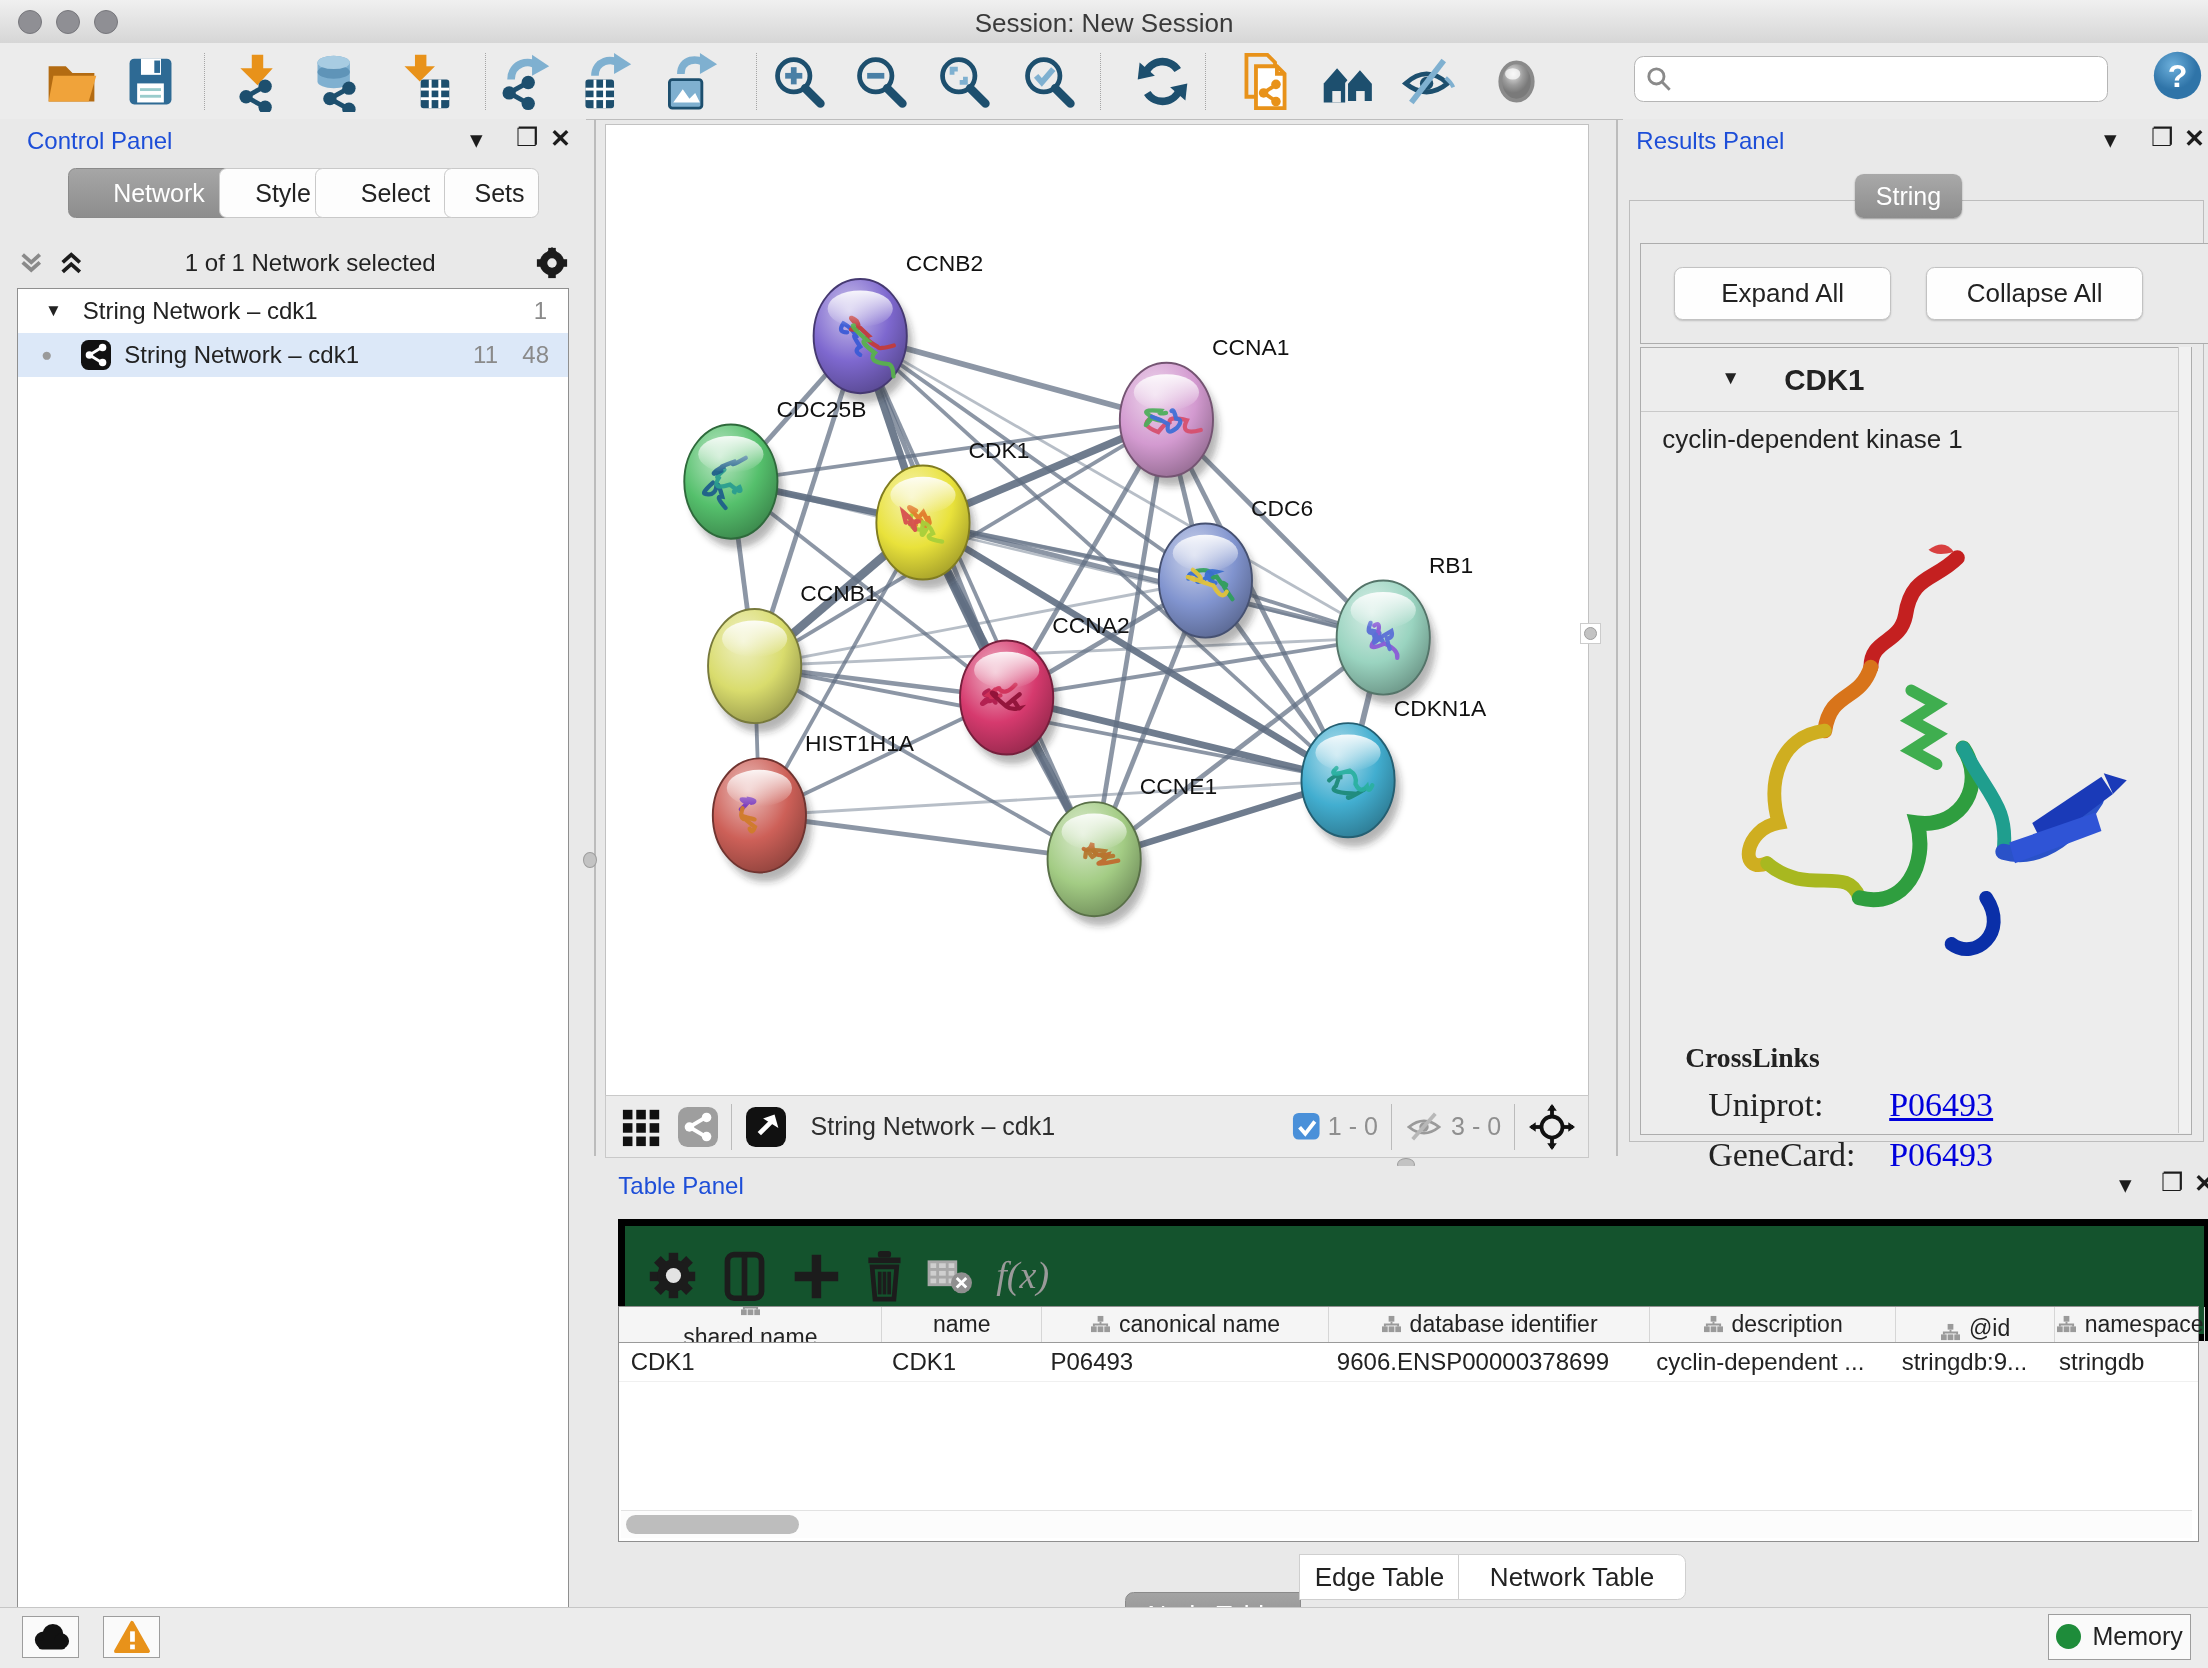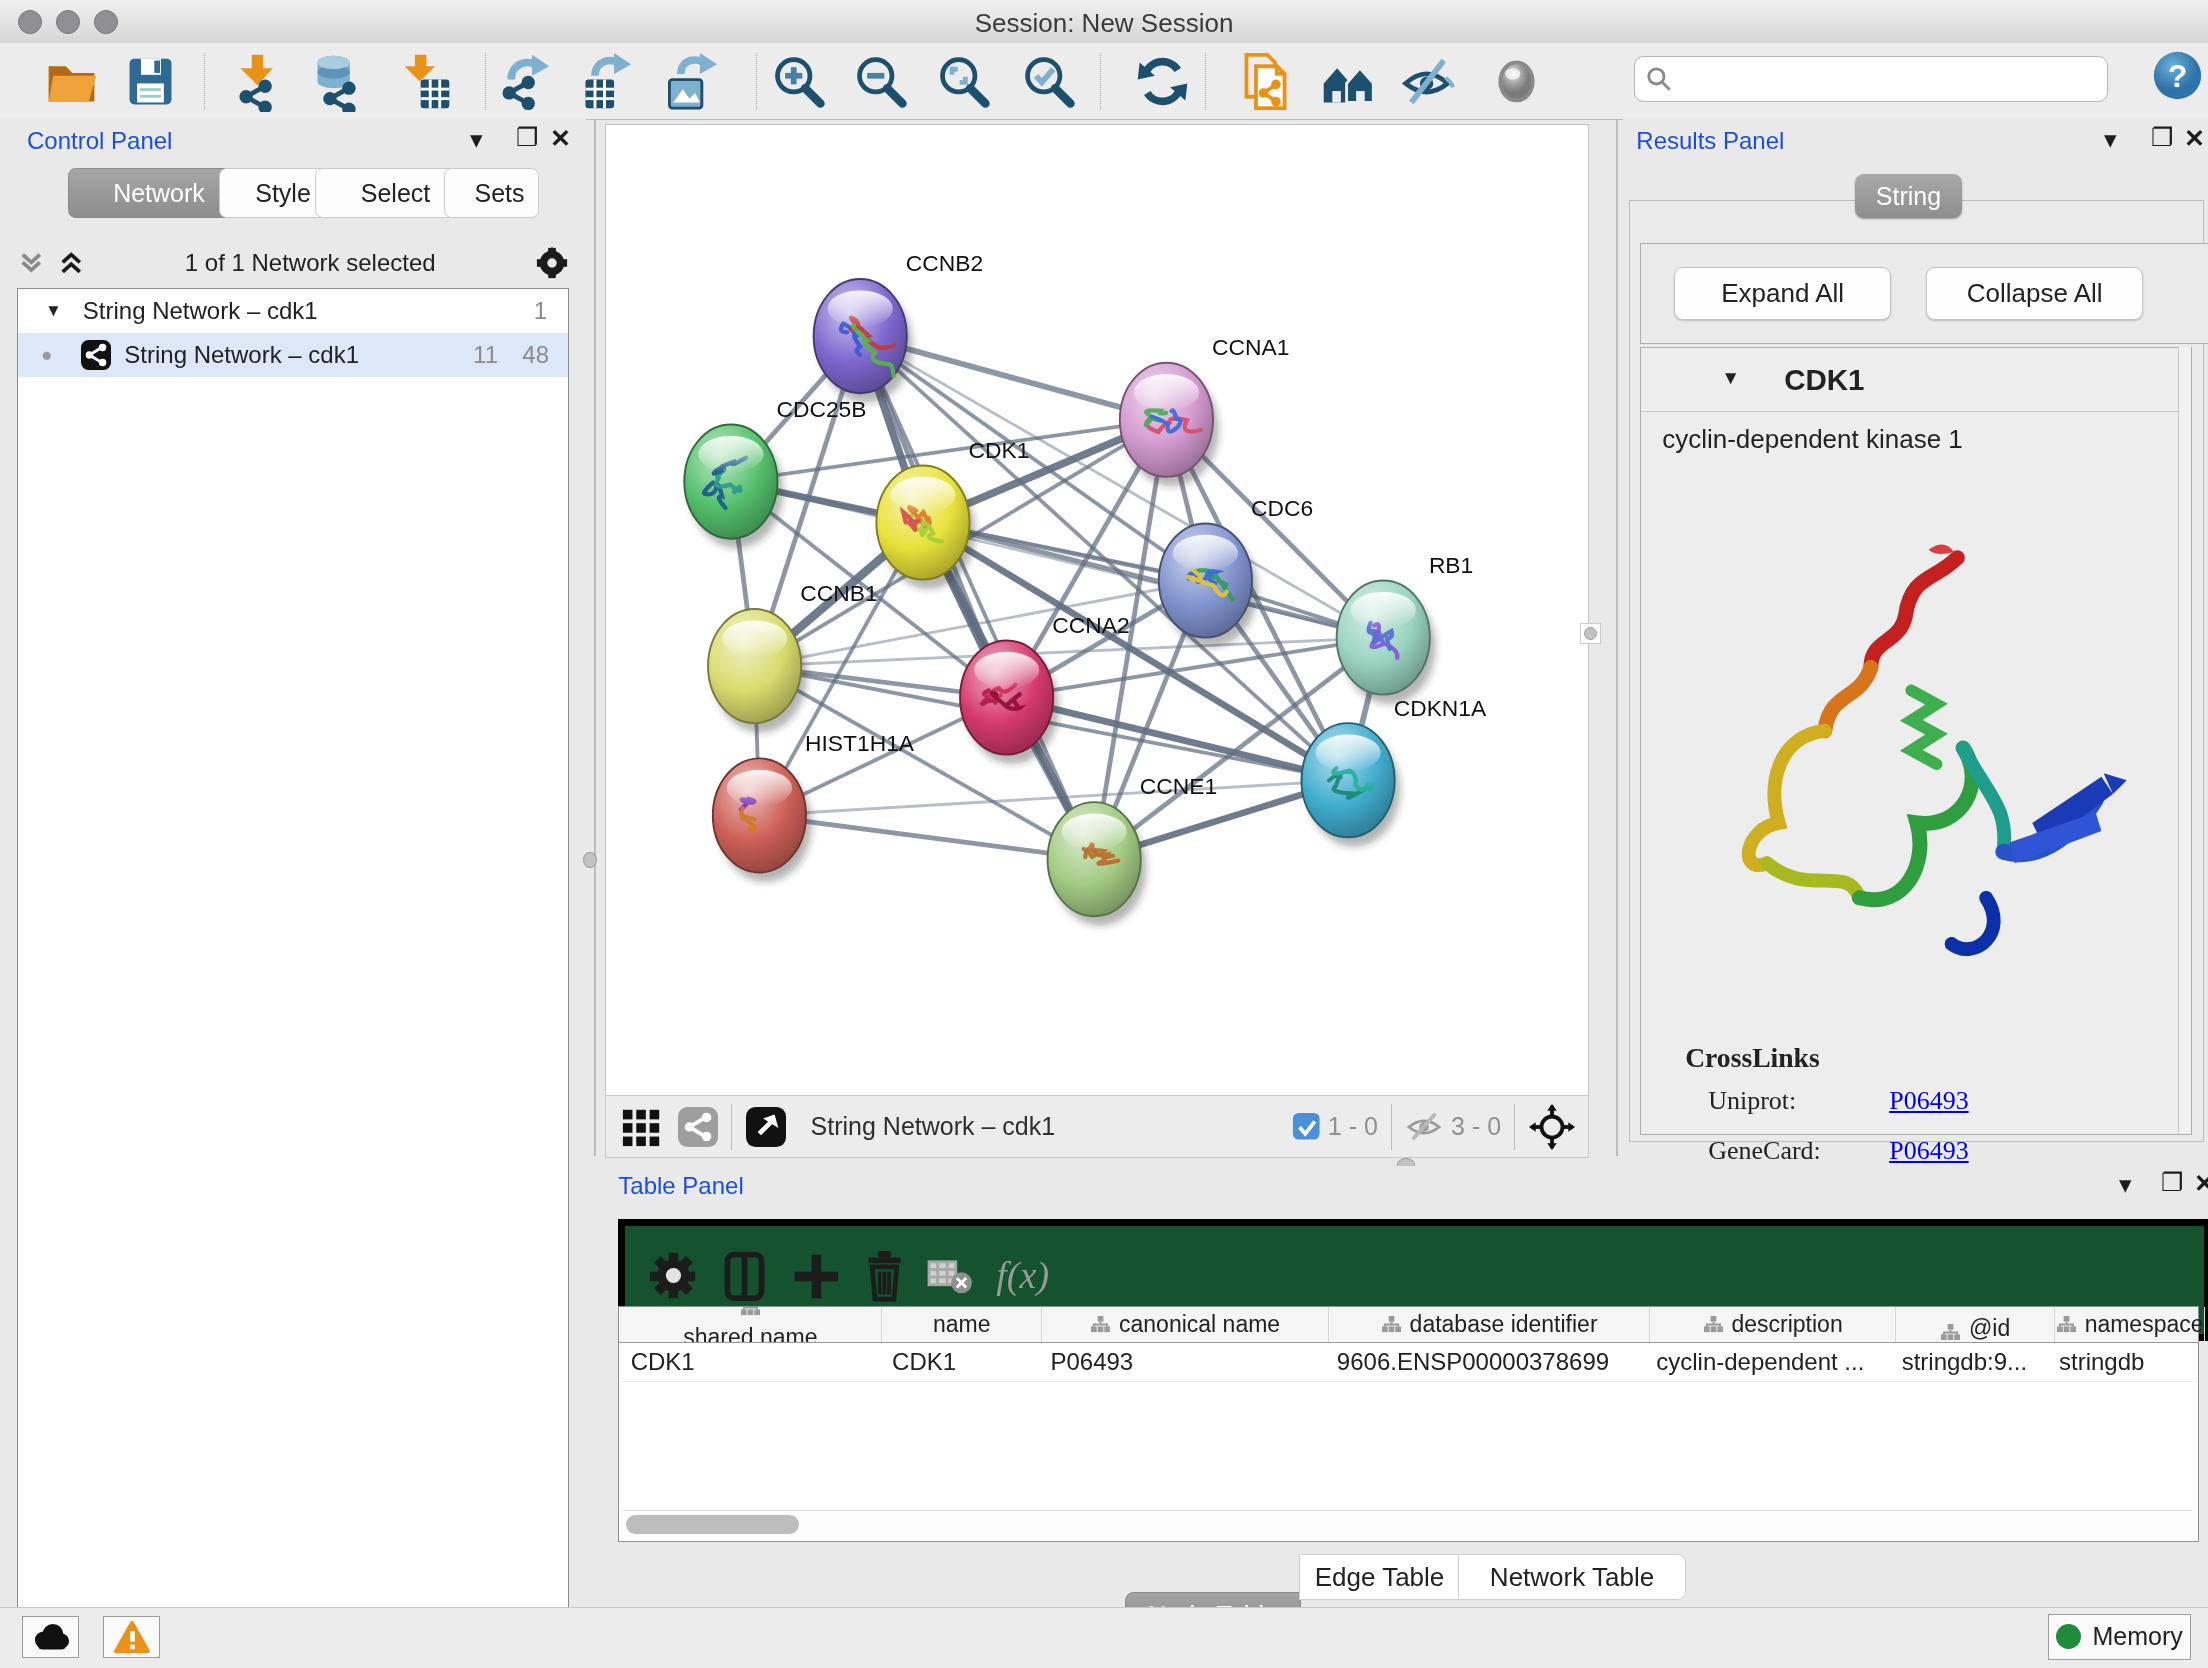--- a/index.html
+++ b/index.html
@@ -50,21 +50,21 @@
      box-shadow:0 1px 1.9px rgba(0,0,0,.35);}
   #rp-inner1{left:10.5px;top:42px;width:550px;height:99px;border:1px solid #adadad;background:#eaeaea;padding-left:20px;}
   .rp-btn{top:23px;height:51px;background:#fefefe;border:1px solid #c2c2c2;border-radius:8.6px;
      font-size:26px;display:flex;align-items:center;justify-content:center;box-shadow:0 1px 1.9px rgba(0,0,0,.18);}
   #rp-inner2{left:10.5px;top:146px;width:550px;height:786px;border:1px solid #adadad;background:#ededed;}
   #gene-row{height:63px;border-bottom:1px solid #c9c9c9;position:relative;}
   #gene-name{font-size:29.5px;font-weight:bold;position:absolute;left:143px;top:15px;}
   #gene-desc{font-size:26px;position:absolute;left:21px;top:76px;}
   #crosslinks{position:absolute;left:0px;top:694px;font-family:"Liberation Serif",serif;}
   #crosslinks-title{font-size:27.6px;font-weight:bold;position:absolute;left:44px;top:0;}
-  .cl-row{position:absolute;left:67px;font-size:26px;width:476px;}
+  .cl-row{position:absolute;left:67px;font-size:34px;width:476px;}
   .cl-val{position:absolute;left:181px;color:#0000dd;text-decoration:underline;}
   #rp-scroll{left:548px;top:146px;width:12.4px;height:786px;background:#f1f1f1;border-left:1px solid #c9c9c9;}
   
   #table-panel{left:605px;top:1166px;width:1604px;height:441px;background:#e9e9e9;}
   #tp-toolbar{left:13.3px;top:53px;width:1579px;height:108px;background:#14532d;border:7px solid #000000;}
   .tpi{top:23px;width:61px;height:61px;}
   #tp-table{left:13.3px;top:140px;width:1579px;height:234px;background:#fff;border:1.9px solid #8f8f8f;}
   #tp-header{display:flex;height:35px;background:#f5f5f5;border-bottom:1.9px solid #9a9a9a;}
   .th{display:flex;align-items:center;justify-content:center;font-size:23px;color:#222;
       border-right:1px solid #d6d6d6;overflow:hidden;white-space:nowrap;flex:none;gap:7.6px;}

